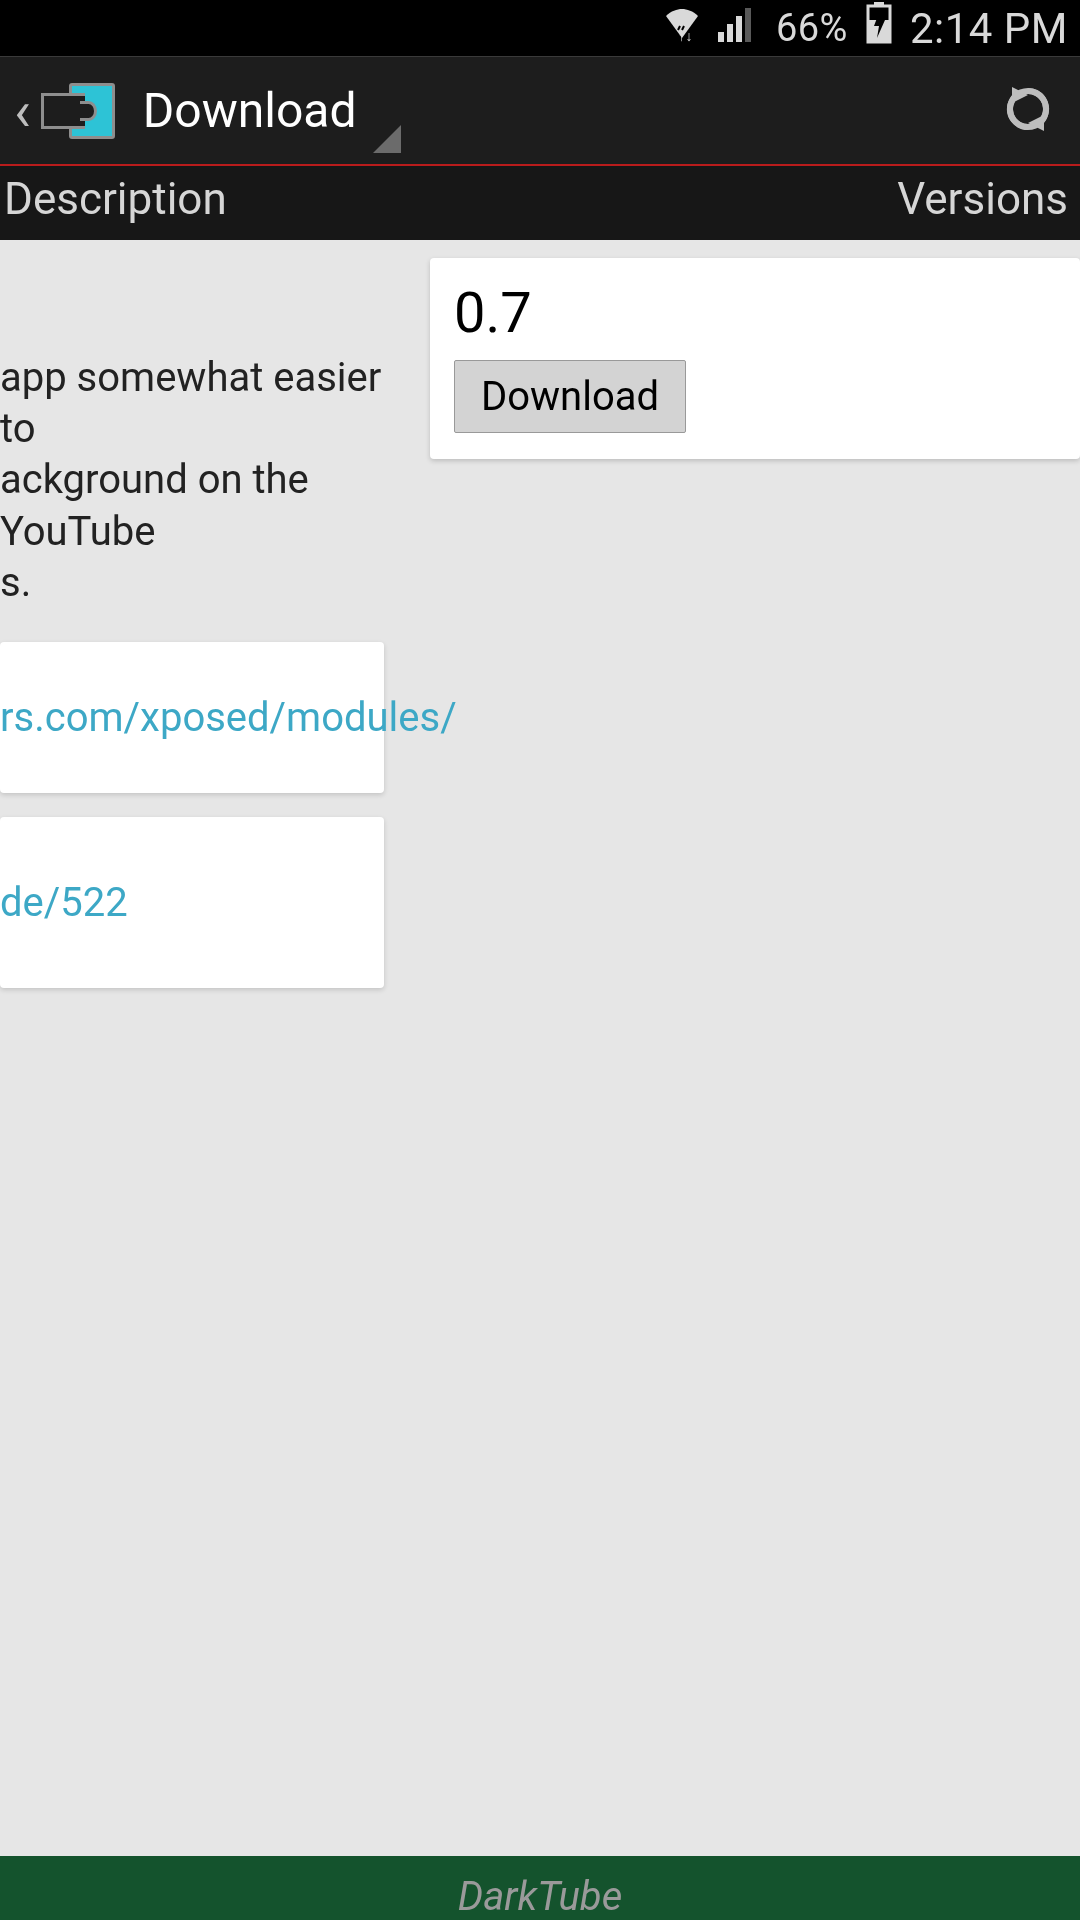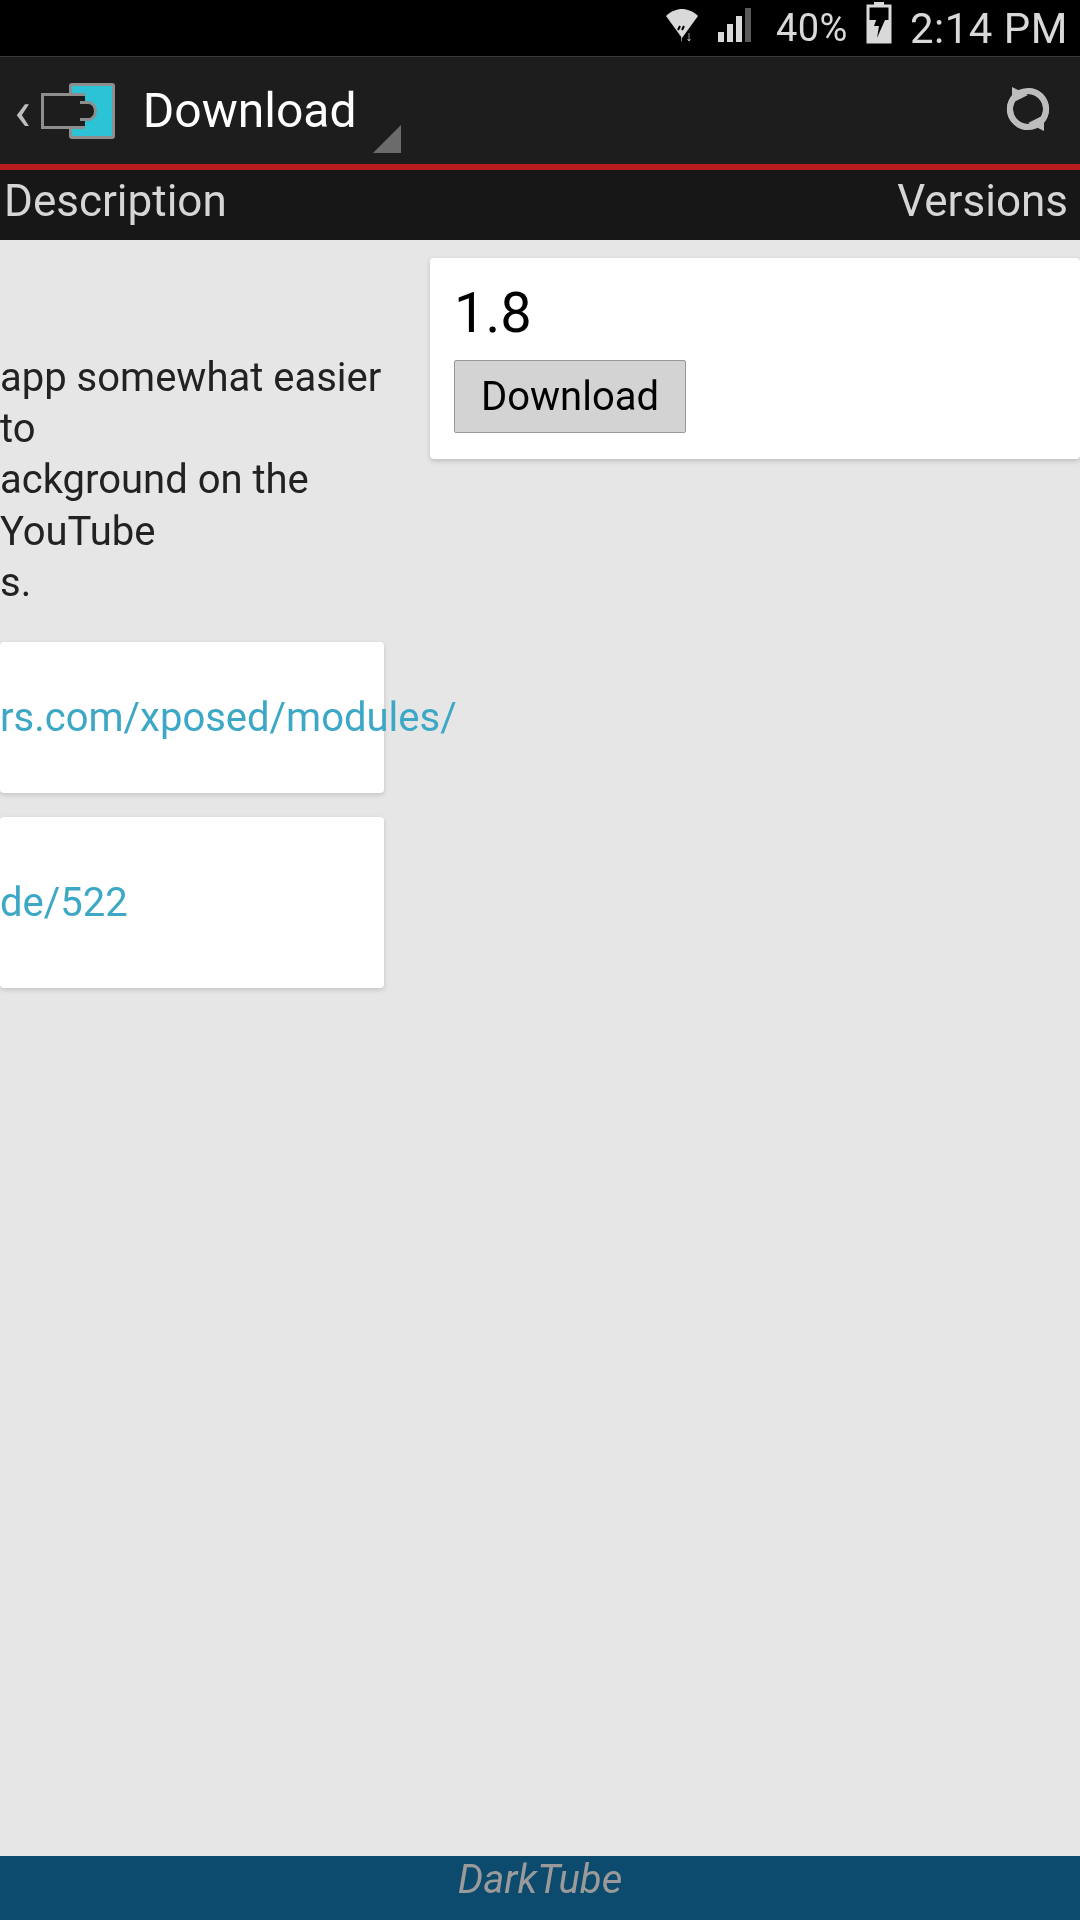--- a/index.html
+++ b/index.html
@@ -111,21 +111,21 @@
     color: #bdbdbd;
   }
   
   .tabs {
     height: 76px;
     background: #171717;
     display: flex;
     justify-content: space-between;
     align-items: center;
     padding: 0 8px 8px 0;
-    border-top: 6px solid #b91c1c;
+    border-top: 2px solid #b91c1c;
   }
   .tab {
     color: #d6d6d6;
     font-size: 44px;
     padding: 0 4px;
   }
   
   .content {
     flex: 1;
     background: #e6e6e6;
@@ -186,23 +186,23 @@
     background: #d3d3d3;
     border: 1px solid #999;
     padding: 12px 26px;
     font-size: 40px;
     color: #000;
     border-radius: 2px;
   }
   
   .footer {
     height: 64px;
-    background: #0c4a6e;
-    display: flex;
-    align-items: flex-start;
+    background: #14532d;
+    display: flex;
+    align-items: flex-end;
     justify-content: center;
     color: #9a9a9a;
     font-style: italic;
     font-size: 40px;
   }
   @media (max-width: 540px) {
     html, body { transform: scale(0.5); transform-origin: top left; }
   }
 </style>
 </head>
@@ -221,21 +221,21 @@
       </span>
       <span class="sb-icon">
         <svg width="40" height="36" viewBox="0 0 40 36">
           <rect x="0" y="26" width="6" height="10" fill="#d9d9d9"></rect>
           <rect x="9" y="18" width="6" height="18" fill="#d9d9d9"></rect>
           <rect x="18" y="10" width="6" height="26" fill="#d9d9d9"></rect>
           <rect x="27" y="2" width="6" height="34" fill="#595959"></rect>
         </svg>
       </span>
     </div>
-    <span class="batt">40%</span>
+    <span class="batt">66%</span>
     <span class="sb-icon">
       <svg width="26" height="42" viewBox="0 0 26 42">
         <rect x="8" y="0" width="10" height="4" fill="#d9d9d9"></rect>
         <rect x="2" y="4" width="22" height="36" fill="none" stroke="#d9d9d9" stroke-width="3"></rect>
         <rect x="2" y="18" width="22" height="22" fill="#d9d9d9"></rect>
         <polygon points="14,8 8,24 13,24 11,36 19,18 14,18" fill="#000"></polygon>
       </svg>
     </span>
     <span class="time">2:14 PM</span>
   </div>
@@ -283,21 +283,21 @@
 
       <div class="link-card">
         <div class="inner">
           <div>de/522</div>
         </div>
       </div>
     </div>
 
     <div class="right-panel">
       <div class="version-card">
-        <div class="version-num">1.8</div>
+        <div class="version-num">0.7</div>
         <div class="dl-button">Download</div>
       </div>
     </div>
 
   </div>
 
   <div class="footer">
     <span>DarkTube</span>
   </div>
 

